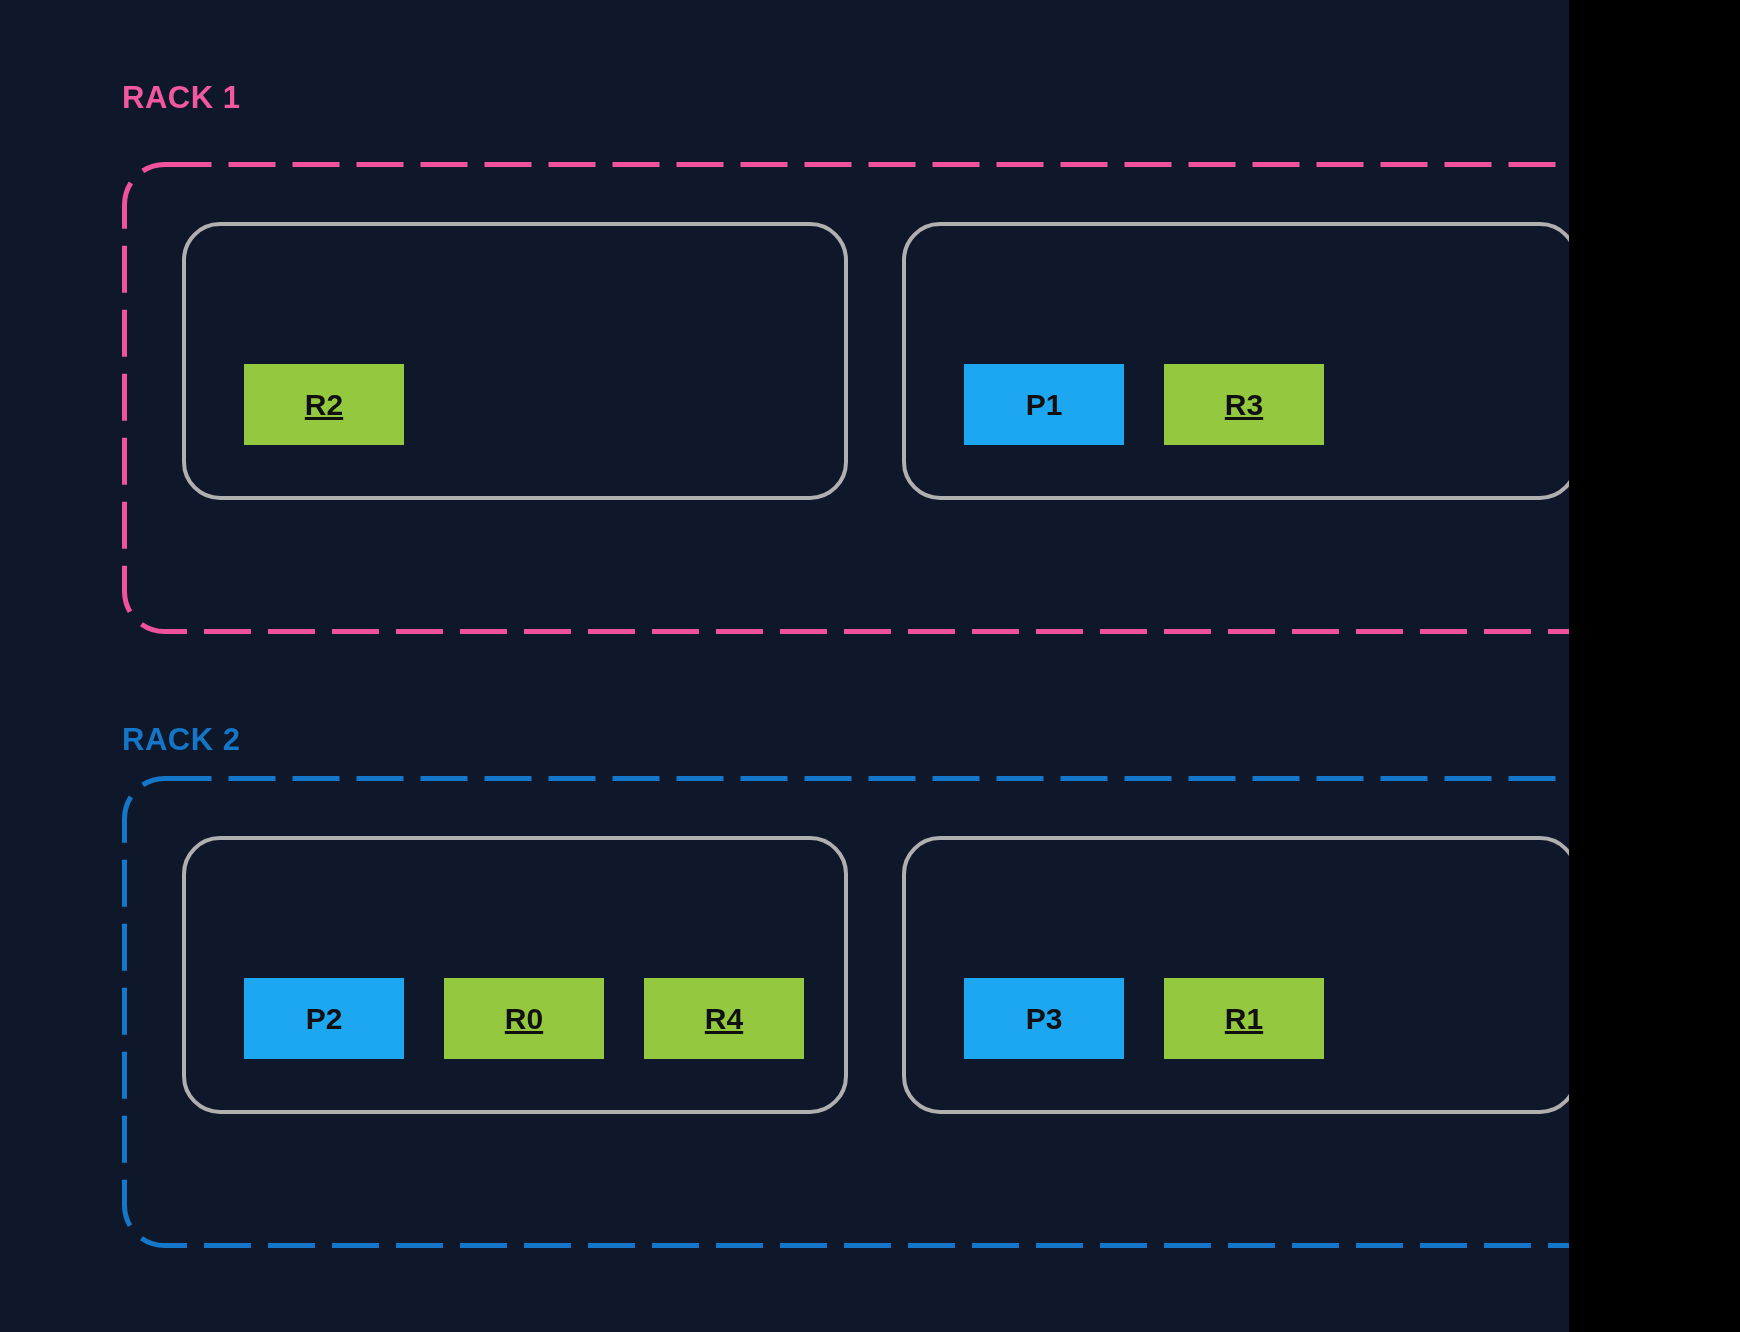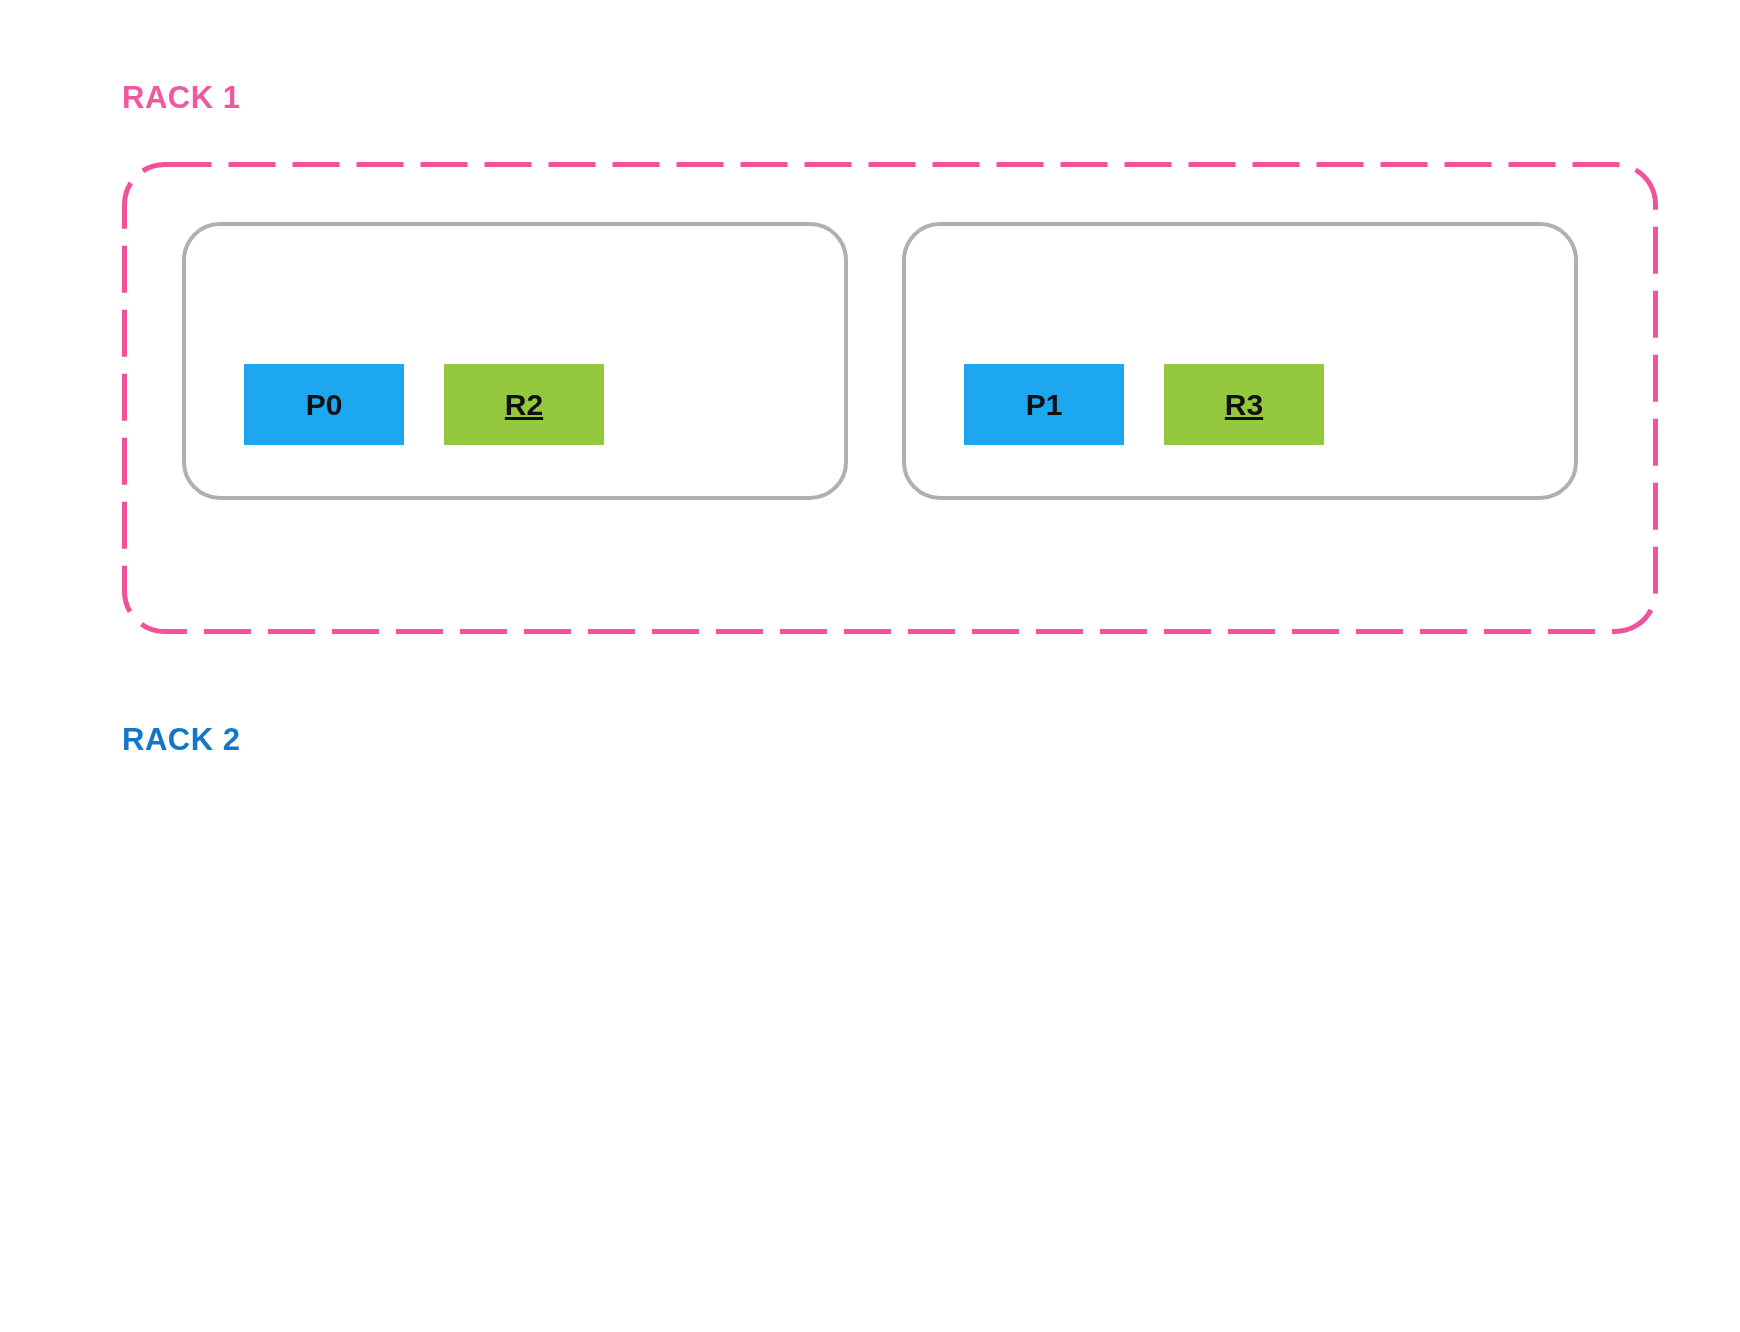--- a/index.html
+++ b/index.html
@@ -2,23 +2,23 @@
 <html><head>
 <meta charset="utf-8">
 <style>
   html, body {
     margin: 0;
     padding: 0;
     background: #000000;
   }
   .canvas {
     position: relative;
-    width: 1740px;
+    width: 1569px;
     height: 1332px;
-    background: #ffffff;
+    background: #0f172a;
     overflow: hidden;
     font-family: "Liberation Sans", sans-serif;
   }
   .rack-label {
     position: absolute;
     left: 122px;
     margin: 0;
     font-size: 31px;
     font-weight: 700;
     letter-spacing: 0.5px;
@@ -83,29 +83,48 @@
 
   <h2 class="rack-label rack1">RACK 1</h2>
 
   <div class="rack-box rack1">
     <svg class="rack-outline" viewBox="0 0 1536 472">
       <rect x="2.5" y="2.5" width="1531" height="467" rx="40" ry="40" fill="none" stroke-width="5" stroke-dasharray="47 17" stroke="#F0539B"></rect>
     </svg>
 
     <div class="node node-a">
       <div class="chip-row">
-        <div class="chip primary">P0</div>
         <div class="chip replica">R2</div>
       </div>
     </div>
 
     <div class="node node-b">
       <div class="chip-row">
         <div class="chip primary">P1</div>
         <div class="chip replica">R3</div>
       </div>
     </div>
   </div>
 
   <h2 class="rack-label rack2">RACK 2</h2>
 
+  <div class="rack-box rack2">
+    <svg class="rack-outline" viewBox="0 0 1536 472">
+      <rect x="2.5" y="2.5" width="1531" height="467" rx="40" ry="40" fill="none" stroke-width="5" stroke-dasharray="47 17" stroke="#1577C9"></rect>
+    </svg>
+
+    <div class="node node-a">
+      <div class="chip-row">
+        <div class="chip primary">P2</div>
+        <div class="chip replica">R0</div>
+        <div class="chip replica">R4</div>
+      </div>
+    </div>
+
+    <div class="node node-b">
+      <div class="chip-row">
+        <div class="chip primary">P3</div>
+        <div class="chip replica">R1</div>
+      </div>
+    </div>
+  </div>
 
 </div>
 
 </body></html>

